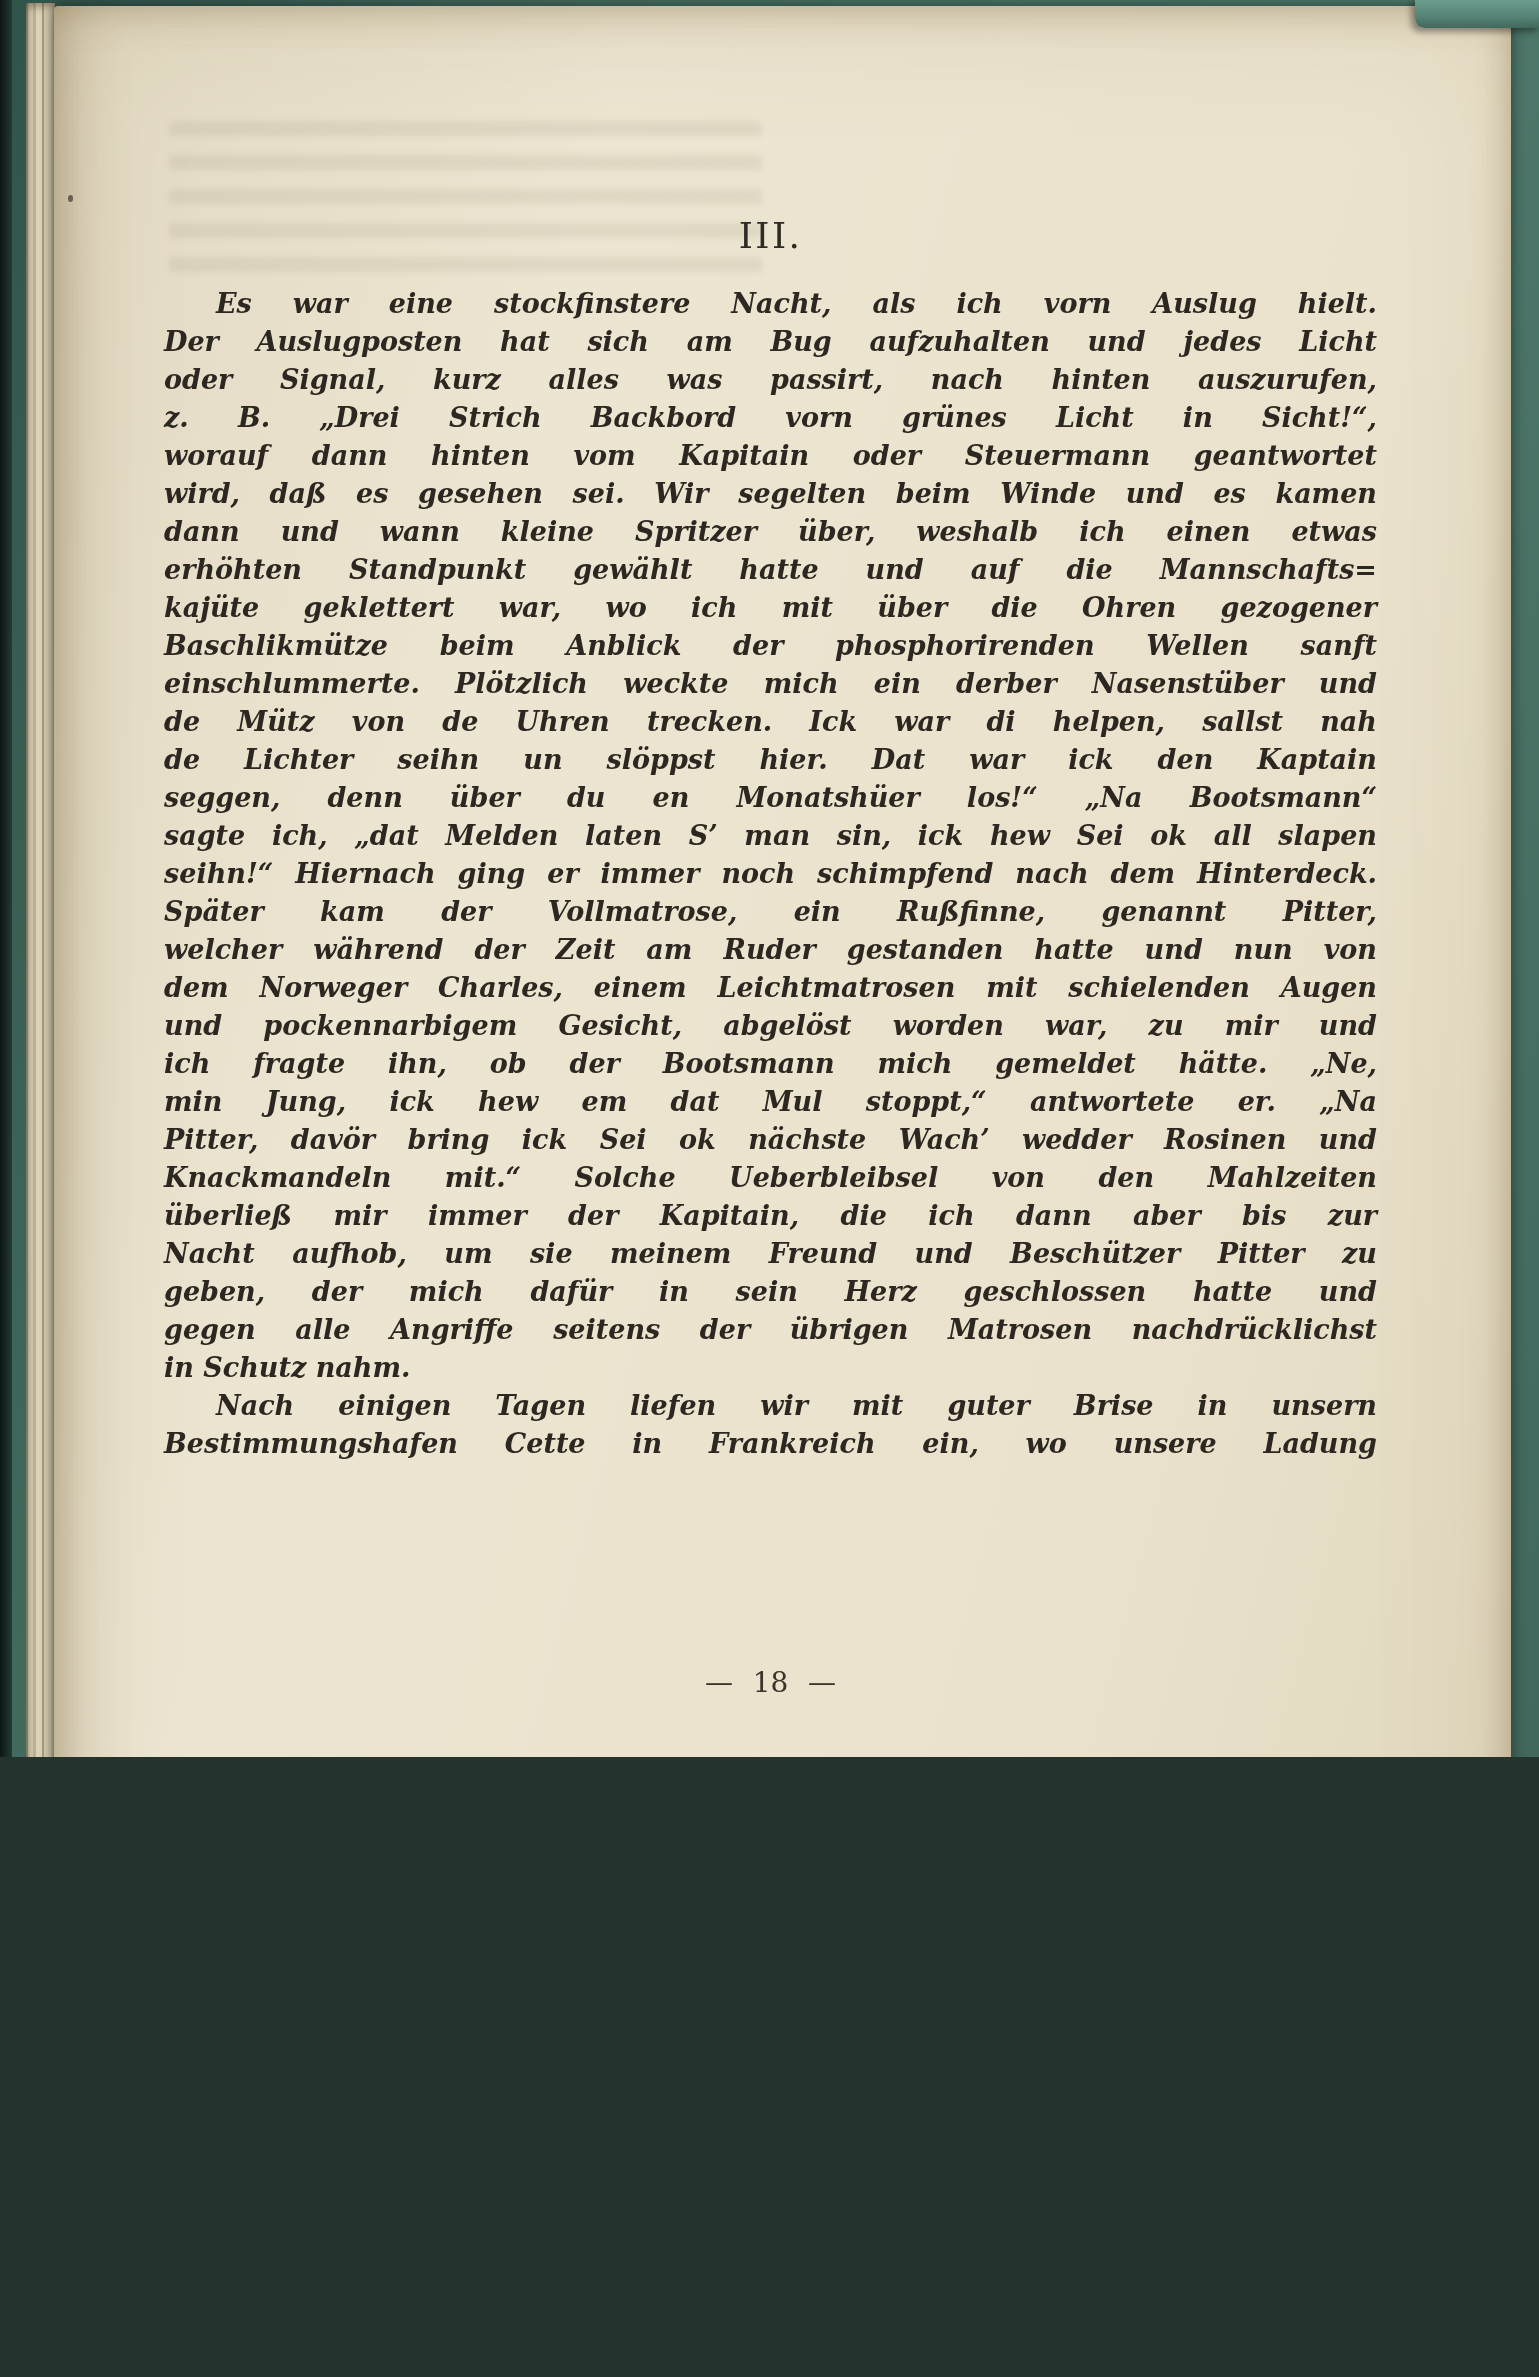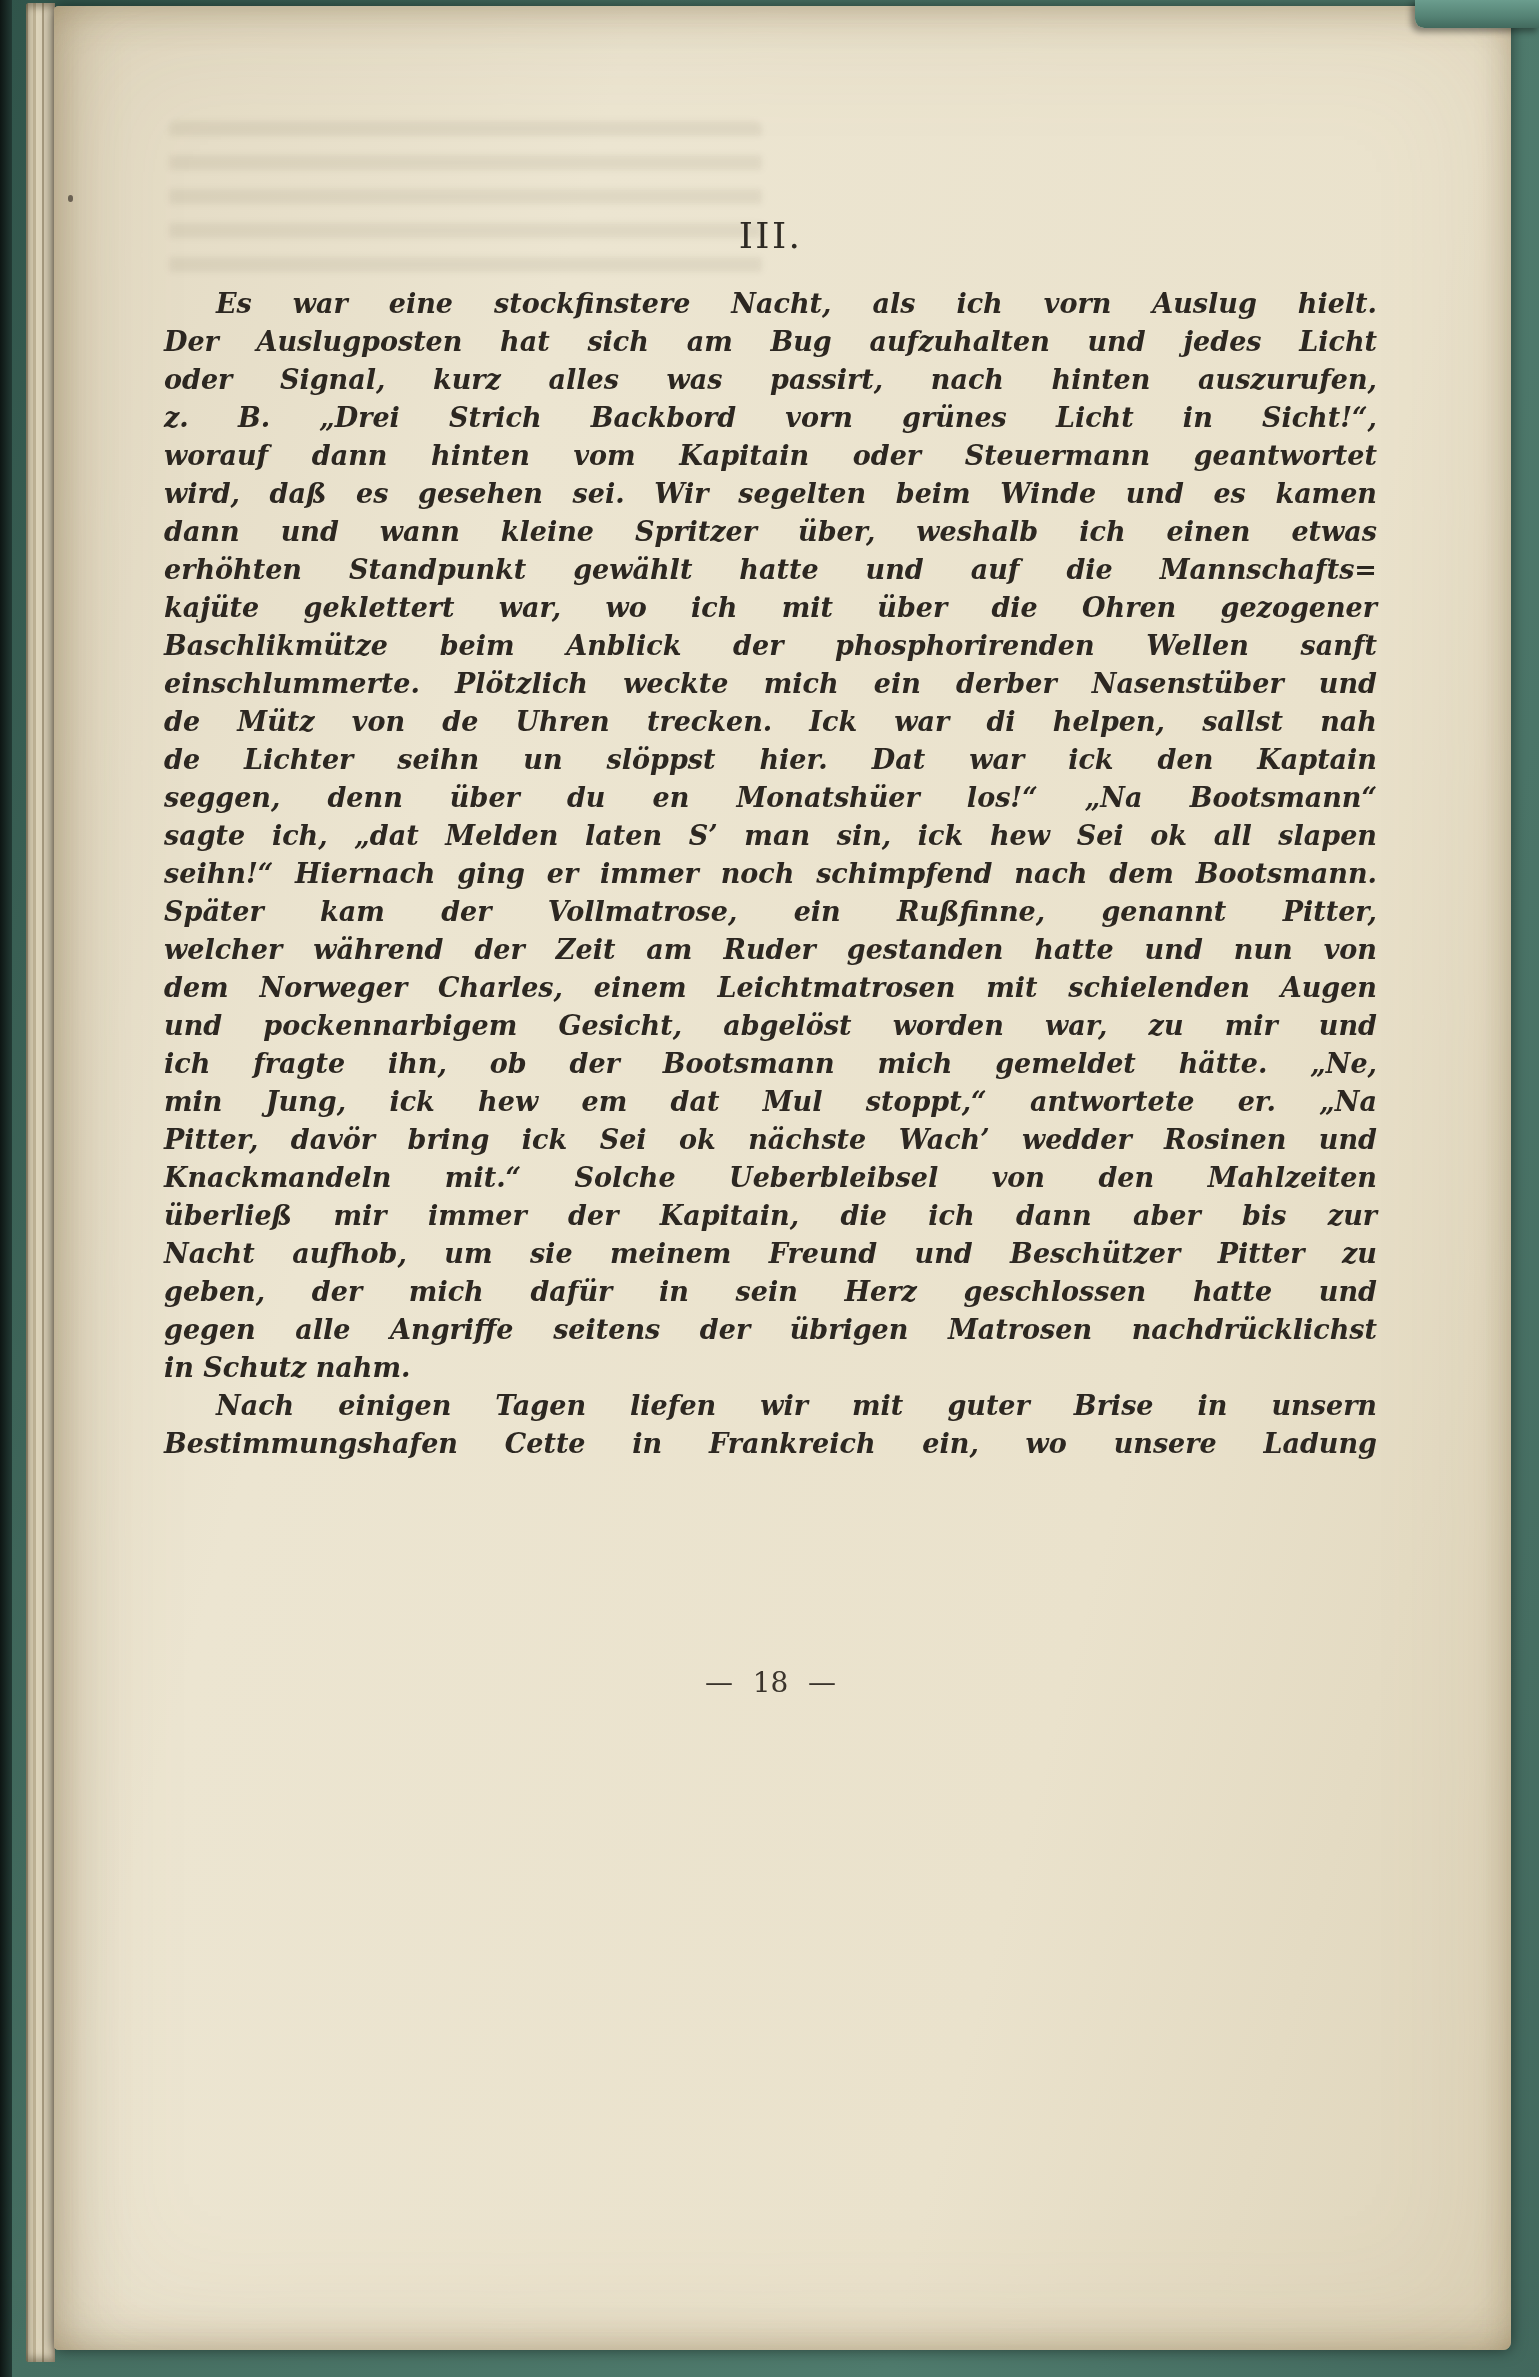--- a/index.html
+++ b/index.html
@@ -1,18 +1,18 @@
 <!DOCTYPE html>
 <html style="font-size:12.3px"><head>
 <meta charset="utf-8">
 <style>
   html,body{margin:0;padding:0;background:#24332e;}
   .scene{
     position:relative;
-    width:1540px;height:2377px;
+    width:1540px;height:1757px;
     overflow:hidden;
     background:linear-gradient(105deg,#30544a 0%,#466f62 30%,#4f7b6d 70%,#42685d 100%);
     font-family:"DejaVu Serif", serif;
   }
   
   .spine-edge{
     position:absolute;left:0;top:0;width:12.3px;height:100%;
     background:linear-gradient(90deg,#0d1513,#233b35);
   }
   
@@ -101,21 +101,21 @@
           <div class="line">wird, daß es gesehen sei. Wir segelten beim Winde und es kamen</div>
           <div class="line">dann und wann kleine Spritzer über, weshalb ich einen etwas</div>
           <div class="line">erhöhten Standpunkt gewählt hatte und auf die Mannschafts=</div>
           <div class="line">kajüte geklettert war, wo ich mit über die Ohren gezogener</div>
           <div class="line">Baschlikmütze beim Anblick der phosphorirenden Wellen sanft</div>
           <div class="line">einschlummerte. Plötzlich weckte mich ein derber Nasenstüber und</div>
           <div class="line">de Mütz von de Uhren trecken. Ick war di helpen, sallst nah</div>
           <div class="line">de Lichter seihn un slöppst hier. Dat war ick den Kaptain</div>
           <div class="line">seggen, denn über du en Monatshüer los!“ „Na Bootsmann“</div>
           <div class="line">sagte ich, „dat Melden laten S’ man sin, ick hew Sei ok all slapen</div>
-          <div class="line">seihn!“ Hiernach ging er immer noch schimpfend nach dem Bootsmann.</div>
+          <div class="line">seihn!“ Hiernach ging er immer noch schimpfend nach dem Hinterdeck.</div>
           <div class="line">Später kam der Vollmatrose, ein Rußfinne, genannt Pitter,</div>
           <div class="line">welcher während der Zeit am Ruder gestanden hatte und nun von</div>
           <div class="line">dem Norweger Charles, einem Leichtmatrosen mit schielenden Augen</div>
           <div class="line">und pockennarbigem Gesicht, abgelöst worden war, zu mir und</div>
           <div class="line">ich fragte ihn, ob der Bootsmann mich gemeldet hätte. „Ne,</div>
           <div class="line">min Jung, ick hew em dat Mul stoppt,“ antwortete er. „Na</div>
           <div class="line">Pitter, davör bring ick Sei ok nächste Wach’ wedder Rosinen und</div>
           <div class="line">Knackmandeln mit.“ Solche Ueberbleibsel von den Mahlzeiten</div>
           <div class="line">überließ mir immer der Kapitain, die ich dann aber bis zur</div>
           <div class="line">Nacht aufhob, um sie meinem Freund und Beschützer Pitter zu</div>

